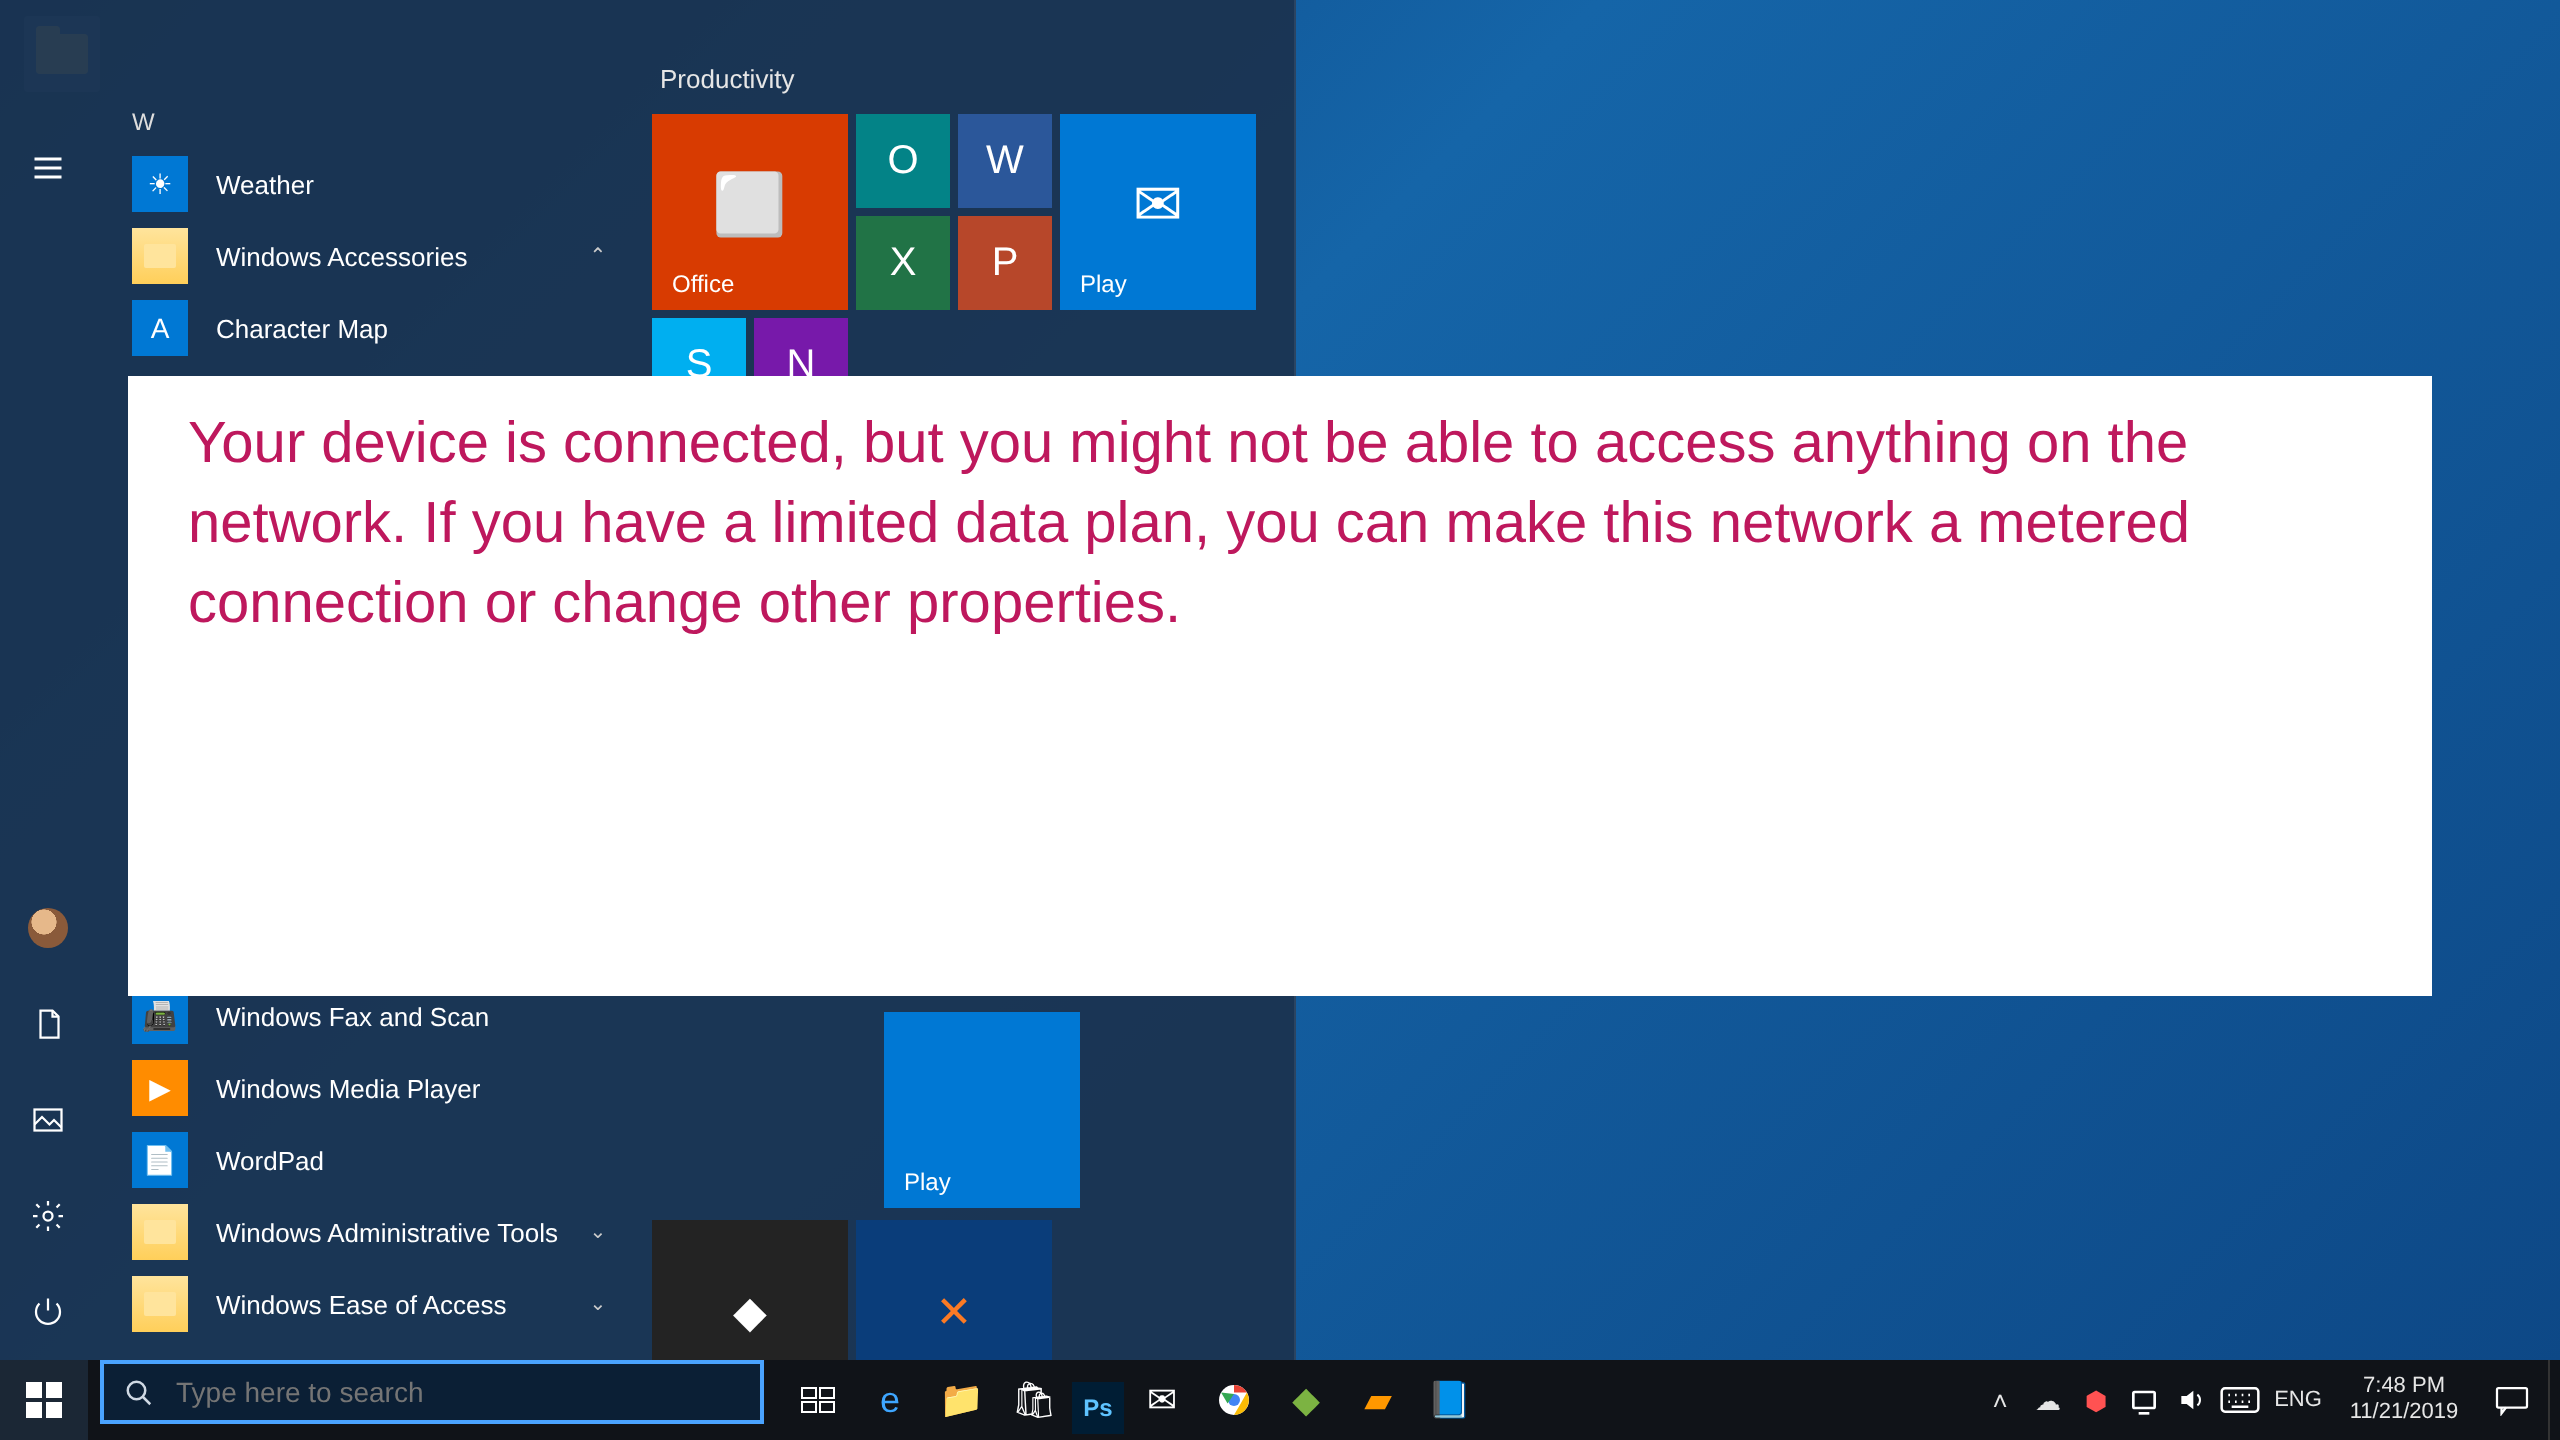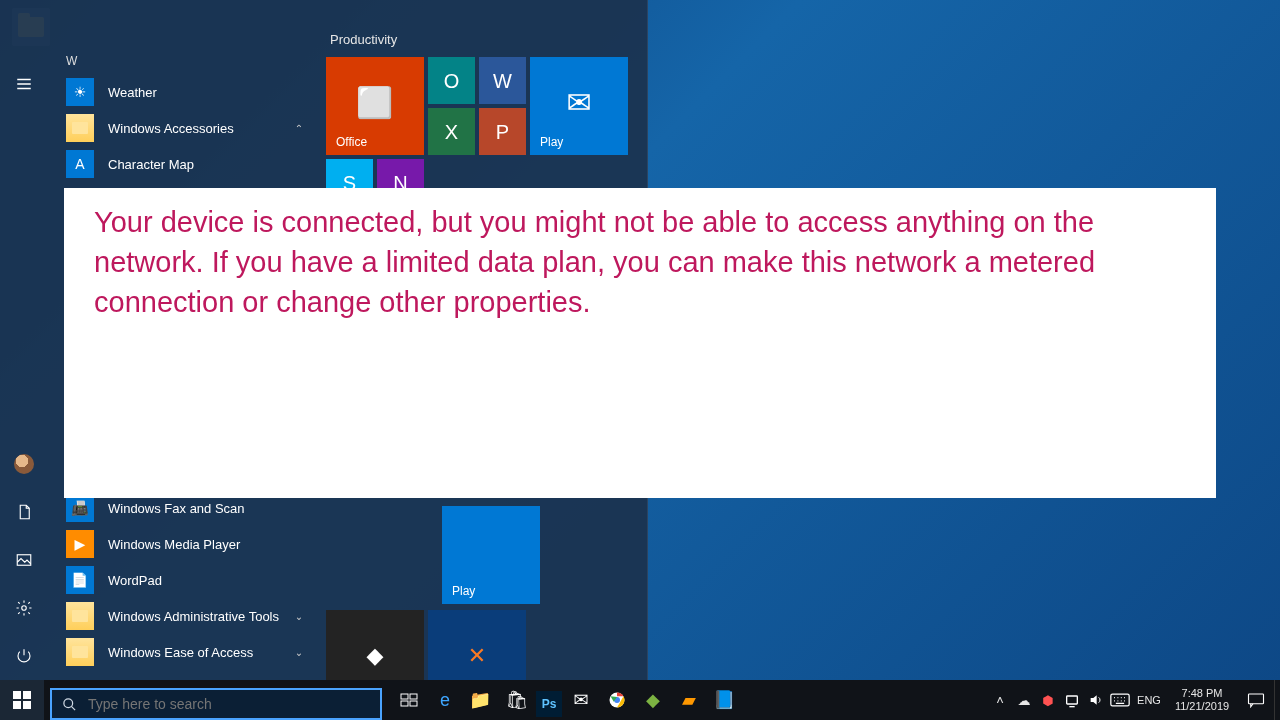--- a/index.html
+++ b/index.html
@@ -28,21 +28,21 @@
 .tiles{display:flex;flex-wrap:wrap;gap:4px}
 .tile{position:relative;color:#fff;font-size:12px;display:flex;align-items:flex-end;padding:6px 10px}
 .tile.med{width:98px;height:98px}
 .tile.sm{width:47px;height:47px}
 .tile .ticon{position:absolute;top:50%;left:50%;transform:translate(-50%,-60%);font-size:30px}
 .sm .ticon{font-size:20px;transform:translate(-50%,-50%)}
 .office{background:#d83b01}.teal{background:#038387}.word{background:#2b579a}.excel{background:#217346}.pp{background:#b7472a}.onenote{background:#7719aa}.skype{background:#00aff0}.mail{background:#0078d4}.play{background:#0078d4}.frec{background:#232323}.xampp{background:#0a3d7a}
 .overlay{position:absolute;left:64px;top:188px;width:1152px;height:310px;background:#fff;color:#222;padding:14px 30px 20px}
 .overlay h1{color:#c62828;font-weight:400;font-size:44px;margin:0 0 12px 0}
 .overlay p{font-size:29px;line-height:1.38;margin:0;color:#be185d}
-.taskbar{position:absolute;left:0;right:0;bottom:0;height:40px;background:#101318;display:flex;align-items:flex-end;color:#fff;font-size:12px}
+.taskbar{position:absolute;left:0;right:0;bottom:0;height:40px;background:#101318;display:flex;align-items:flex-start;color:#fff;font-size:12px}
 .tb-btn{height:40px;width:44px;display:flex;align-items:center;justify-content:center;cursor:pointer}
 .tb-btn svg{width:18px;height:18px}
 .start-btn svg rect{fill:#fff}
 .start-btn{background:#1b2735}
 .search{display:flex;align-items:center;width:332px;height:32px;margin:0 6px;background:#0b1f35;border:2px solid #4aa3ff}
 .search .sicon{width:34px;display:flex;align-items:center;justify-content:center}
 .search input{flex:1;background:transparent;border:0;outline:0;color:#cfd8e3;font-size:14px;height:100%}
 .tb-icons{display:flex;align-items:center;gap:2px;margin-left:4px}
 .tb-icons .ic{width:34px;height:40px;display:flex;align-items:center;justify-content:center;cursor:pointer;font-size:18px}
 .tray{margin-left:auto;display:flex;align-items:center;height:40px}

